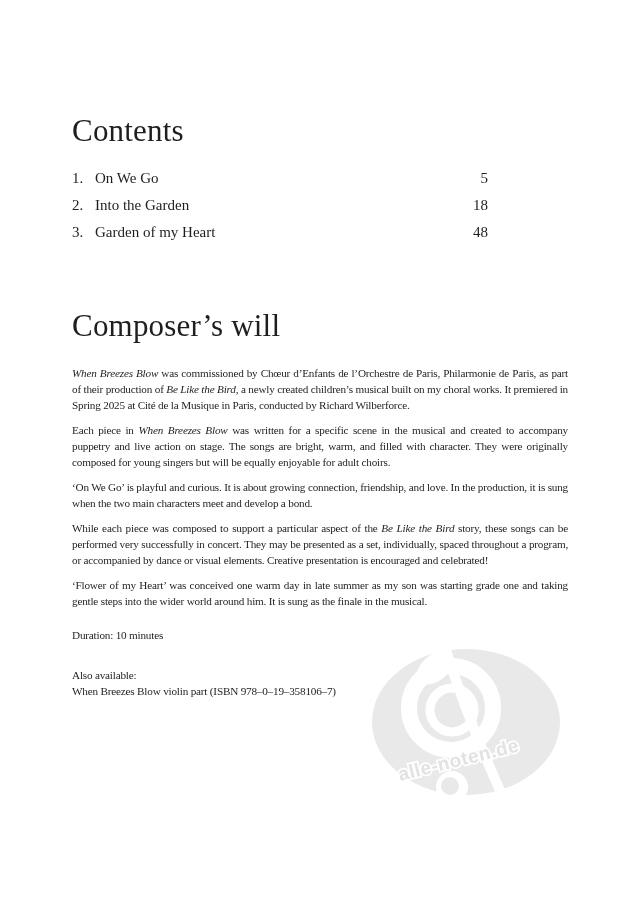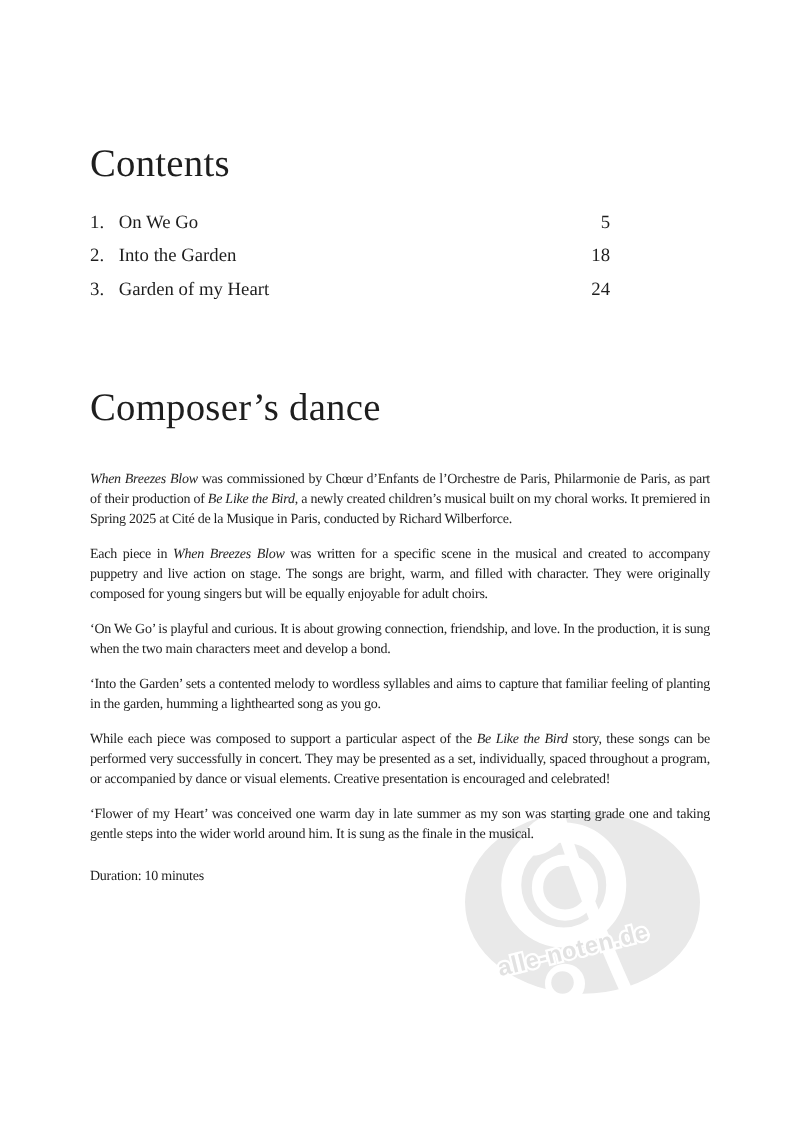--- a/index.html
+++ b/index.html
@@ -51,21 +51,21 @@
   .note-body {
     position: absolute;
     left: 72px;
     top: 363px;
     width: 496px;
     font-size: 11.2px;
     line-height: 16px;
     letter-spacing: -0.2px;
   }
   .note-body p {
-    margin: 12px 0 9px 0;
+    margin: 2px 0 9px 0;
     text-align: justify;
   }
   .note-body p.no-justify { text-align: left; }
   #duration-line { margin-top: 18px; }
   #also-available-block { margin-top: 24px; }
   #also-available-block p { margin: 0; text-align: left; }
 </style>
 </head>
 <body>
 
@@ -98,32 +98,35 @@
 
   <div class="contents-row">
     <span class="contents-num">2.</span>
     <span class="contents-title">Into the Garden</span>
     <span class="contents-page">18</span>
   </div>
 
   <div class="contents-row">
     <span class="contents-num">3.</span>
     <span class="contents-title">Garden of my Heart</span>
-    <span class="contents-page">24</span>
+    <span class="contents-page">48</span>
   </div>
 </div>
 
-    <h1 class="section-heading" id="note-heading">Composer’s dance</h1>
+    <h1 class="section-heading" id="note-heading">Composer’s will</h1>
 
     <div class="note-body">
       <div>
           <p><i>When Breezes Blow</i> was commissioned by Chœur d’Enfants de l’Orchestre de Paris, Philarmonie de Paris, as part of their production of <i>Be Like the Bird</i>, a newly created children’s musical built on my choral works. It premiered in Spring 2025 at Cité de la Musique in Paris, conducted by Richard Wilberforce.</p>
           <p>Each piece in <i>When Breezes Blow</i> was written for a specific scene in the musical and created to accompany puppetry and live action on stage. The songs are bright, warm, and filled with character. They were originally composed for young singers but will be equally enjoyable for adult choirs.</p>
           <p>‘On We Go’ is playful and curious. It is about growing connection, friendship, and love. In the production, it is sung when the two main characters meet and develop a bond.</p>
-          <p>‘Into the Garden’ sets a contented melody to wordless syllables and aims to capture that familiar feeling of planting in the garden, humming a lighthearted song as you go.</p>
           <p>While each piece was composed to support a particular aspect of the <i>Be Like the Bird</i> story, these songs can be performed very successfully in concert. They may be presented as a set, individually, spaced throughout a program, or accompanied by dance or visual elements. Creative presentation is encouraged and celebrated!</p>
           <p>‘Flower of my Heart’ was conceived one warm day in late summer as my son was starting grade one and taking gentle steps into the wider world around him. It is sung as the finale in the musical.</p>
         </div>
       <p class="no-justify" id="duration-line">Duration: 10 minutes</p>
+      <div id="also-available-block">
+        <p>Also available:</p>
+        <p>When Breezes Blow violin part (ISBN 978–0–19–358106–7)</p>
+      </div>
     </div>
 
   </div>
 </div>
 
 </body></html>

